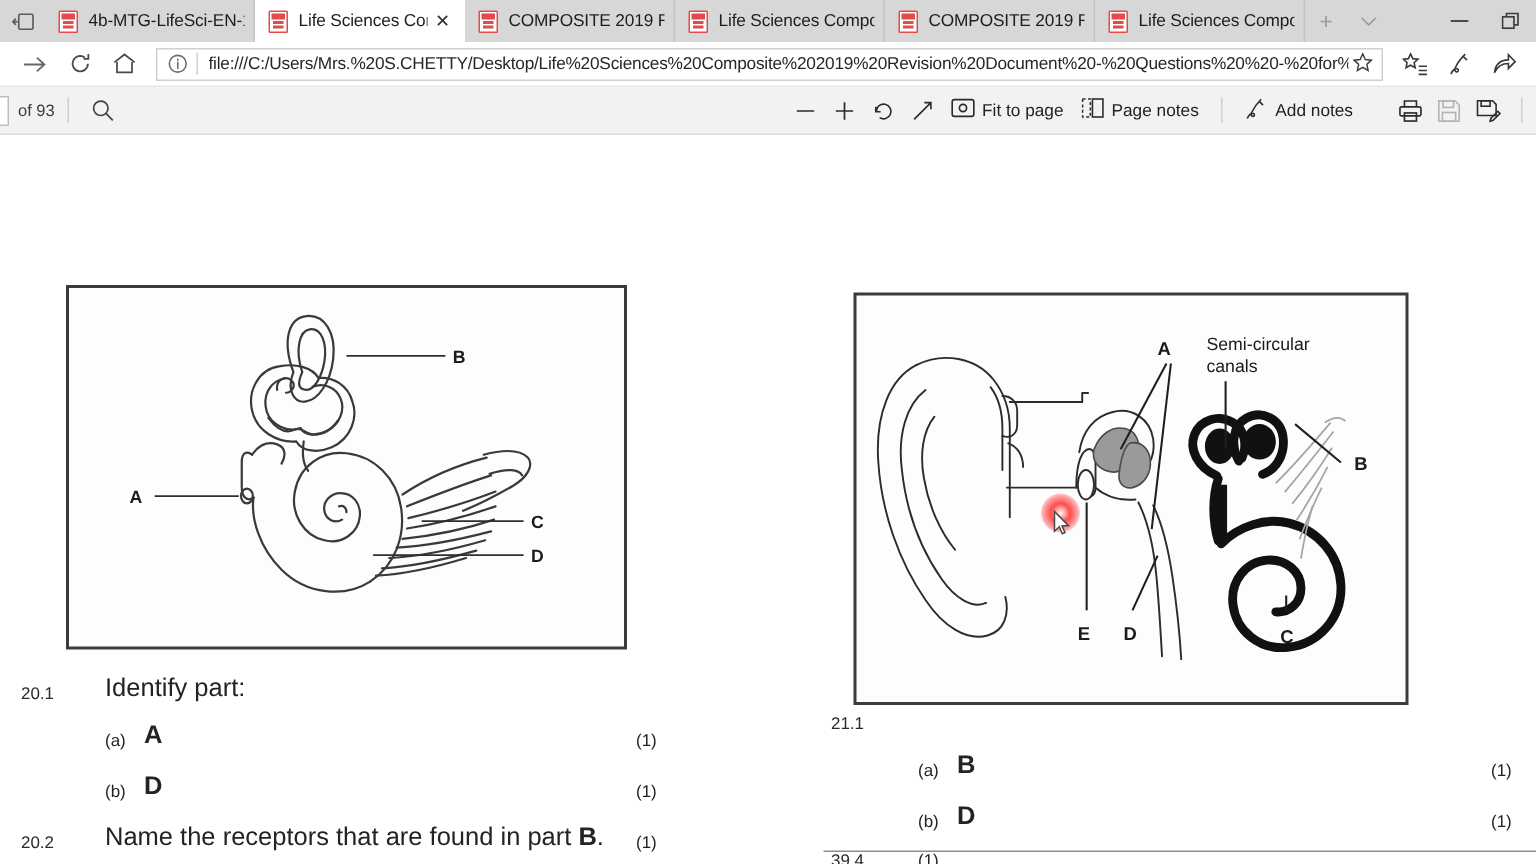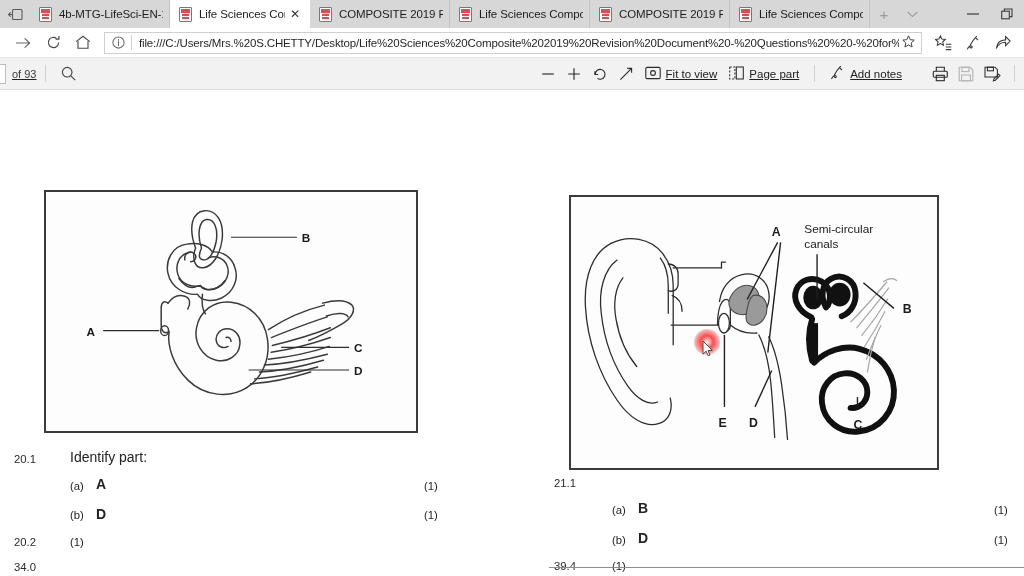--- a/index.html
+++ b/index.html
@@ -169,21 +169,20 @@
 
   
   #pdf-toolbar {
     height: 32px;
     background: #f2f2f2;
     border-bottom: 1px solid #dcdcdc;
     display: flex;
     align-items: center;
     font-size: 11.5px;
     color: #222;
-    text-decoration: underline;
   }
   #page-num-box {
     width: 26px; height: 20px;
     border: 1px solid #bdbdbd;
     background: #fff;
     margin-left: -20px;
     flex: 0 0 auto;
   }
   #page-of-label {
     font-size: 11px;
@@ -259,21 +258,21 @@
     font-size: 11.3px;
   }
   #questions-right .qnum { width: 58px; }
   .qlabel {
     flex: 0 0 auto;
     width: 26px;
     font-size: 11.3px;
   }
   .qtext {
     flex: 1 1 auto;
-    font-size: 14px;
+    font-size: 17px;
     padding-right: 8px;
   }
   .qtext b { font-weight: bold; }
   .qmarks {
     flex: 0 0 auto;
     width: 30px;
     text-align: left;
     font-size: 11.3px;
   }
   .qsub { padding-left: 56px; }
@@ -477,31 +476,31 @@
       </svg>
     </div>
 
     <div class="tb-text-btn">
       <span>
         <svg width="16" height="14" viewBox="0 0 16 14" fill="none" stroke="#2b2b2b" stroke-width="1.1">
           <rect x="0.8" y="1.4" width="14.4" height="11.2" rx="1.4"></rect>
           <circle cx="8" cy="7" r="2.4"></circle>
         </svg>
       </span>
-      <span>Fit to view</span>
+      <span>Fit to page</span>
     </div>
 
     <div class="tb-text-btn">
       <span>
         <svg width="15" height="14" viewBox="0 0 15 14" fill="none" stroke="#2b2b2b" stroke-width="1.05">
           <rect x="0.7" y="1" width="5.2" height="12" stroke-dasharray="2 1.6"></rect>
           <rect x="7.3" y="1" width="7" height="12"></rect>
         </svg>
       </span>
-      <span>Page part</span>
+      <span>Page notes</span>
     </div>
 
     <span class="tb-sep"></span>
 
 
     <div class="tb-text-btn">
       <span>
         <svg width="15" height="15" viewBox="0 0 15 15" fill="none" stroke="#2b2b2b" stroke-width="1.05">
           <path d="M10.8 1.2 C8.4 3.6 5.8 6.9 4.4 10 C3.8 11.4 4.2 12.5 5.2 12.6 C6.4 12.7 6.7 11.2 5.7 10.7 C4.3 10 2.6 11.4 1.5 14"></path>
           <path d="M9.5 2.6 L12 5.1"></path>
@@ -692,20 +691,21 @@
       </div>
 
       <div class="qrow qsub" style="margin-bottom:11px">
         <span class="qlabel">(b)</span>
         <span class="qtext" style="font-weight:bold">D</span>
         <span class="qmarks">(1)</span>
       </div>
 
       <div class="qrow" style="margin-bottom:10px">
         <span class="qnum">20.2</span>
+        <span class="qtext">Name the receptors that are found in part <b>B</b>.</span>
         <span class="qmarks">(1)</span>
       </div>
 
       <div class="qrow" style="margin-bottom:11px">
         <span class="qnum">34.0</span>
         <span class="qmarks"></span>
       </div>
 
       <div class="qrow qsub" style="margin-bottom:11px">
         <span class="qlabel">(a)</span>

